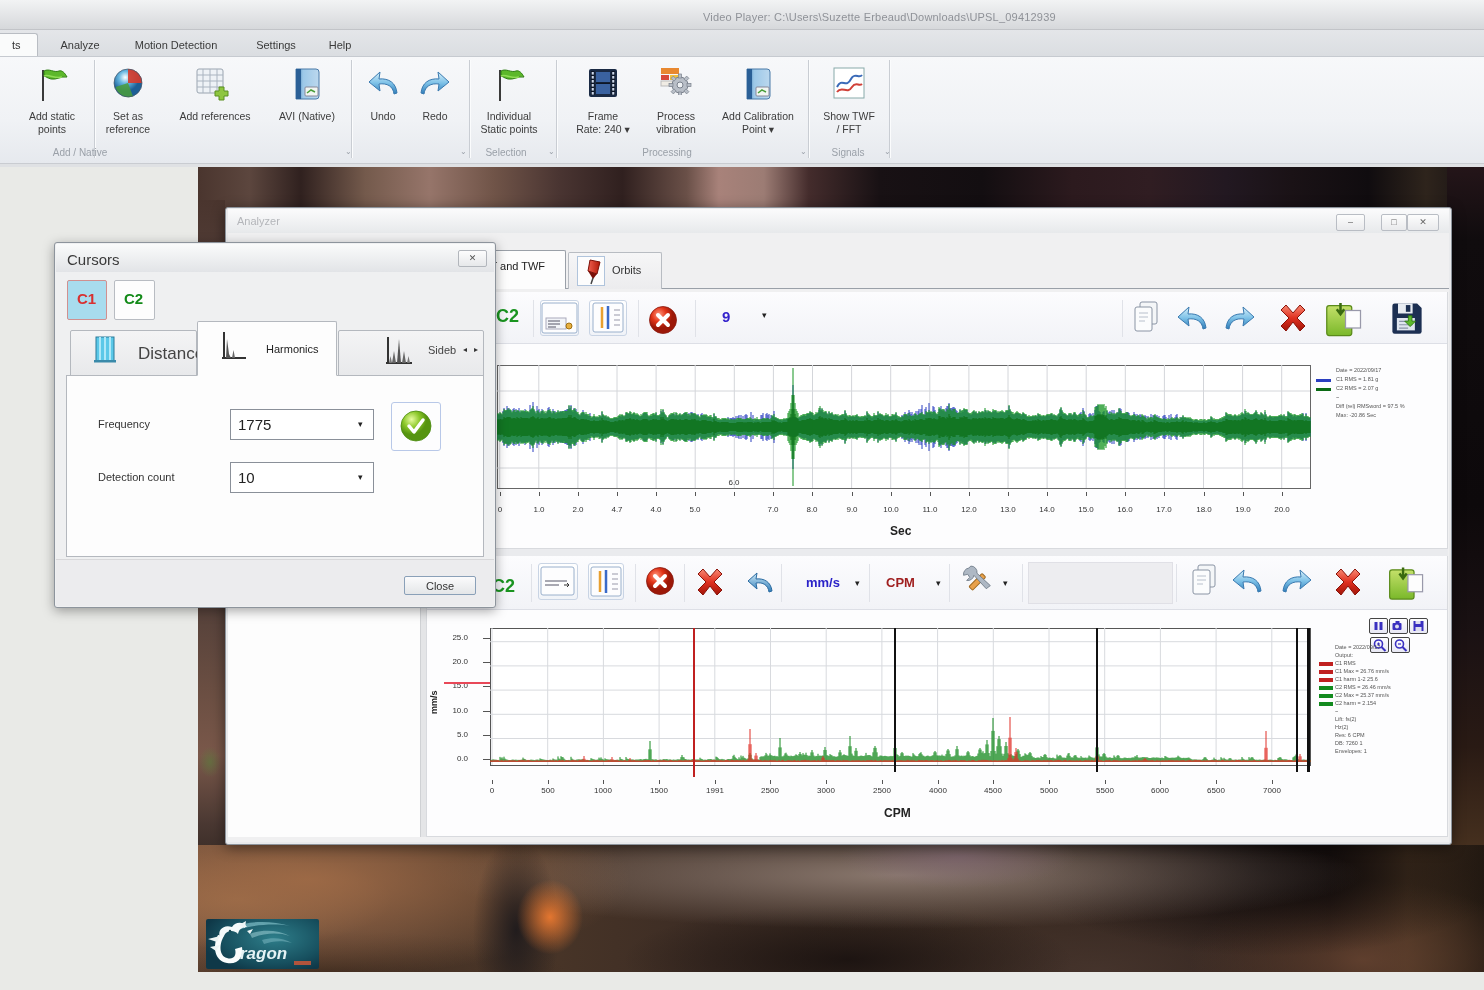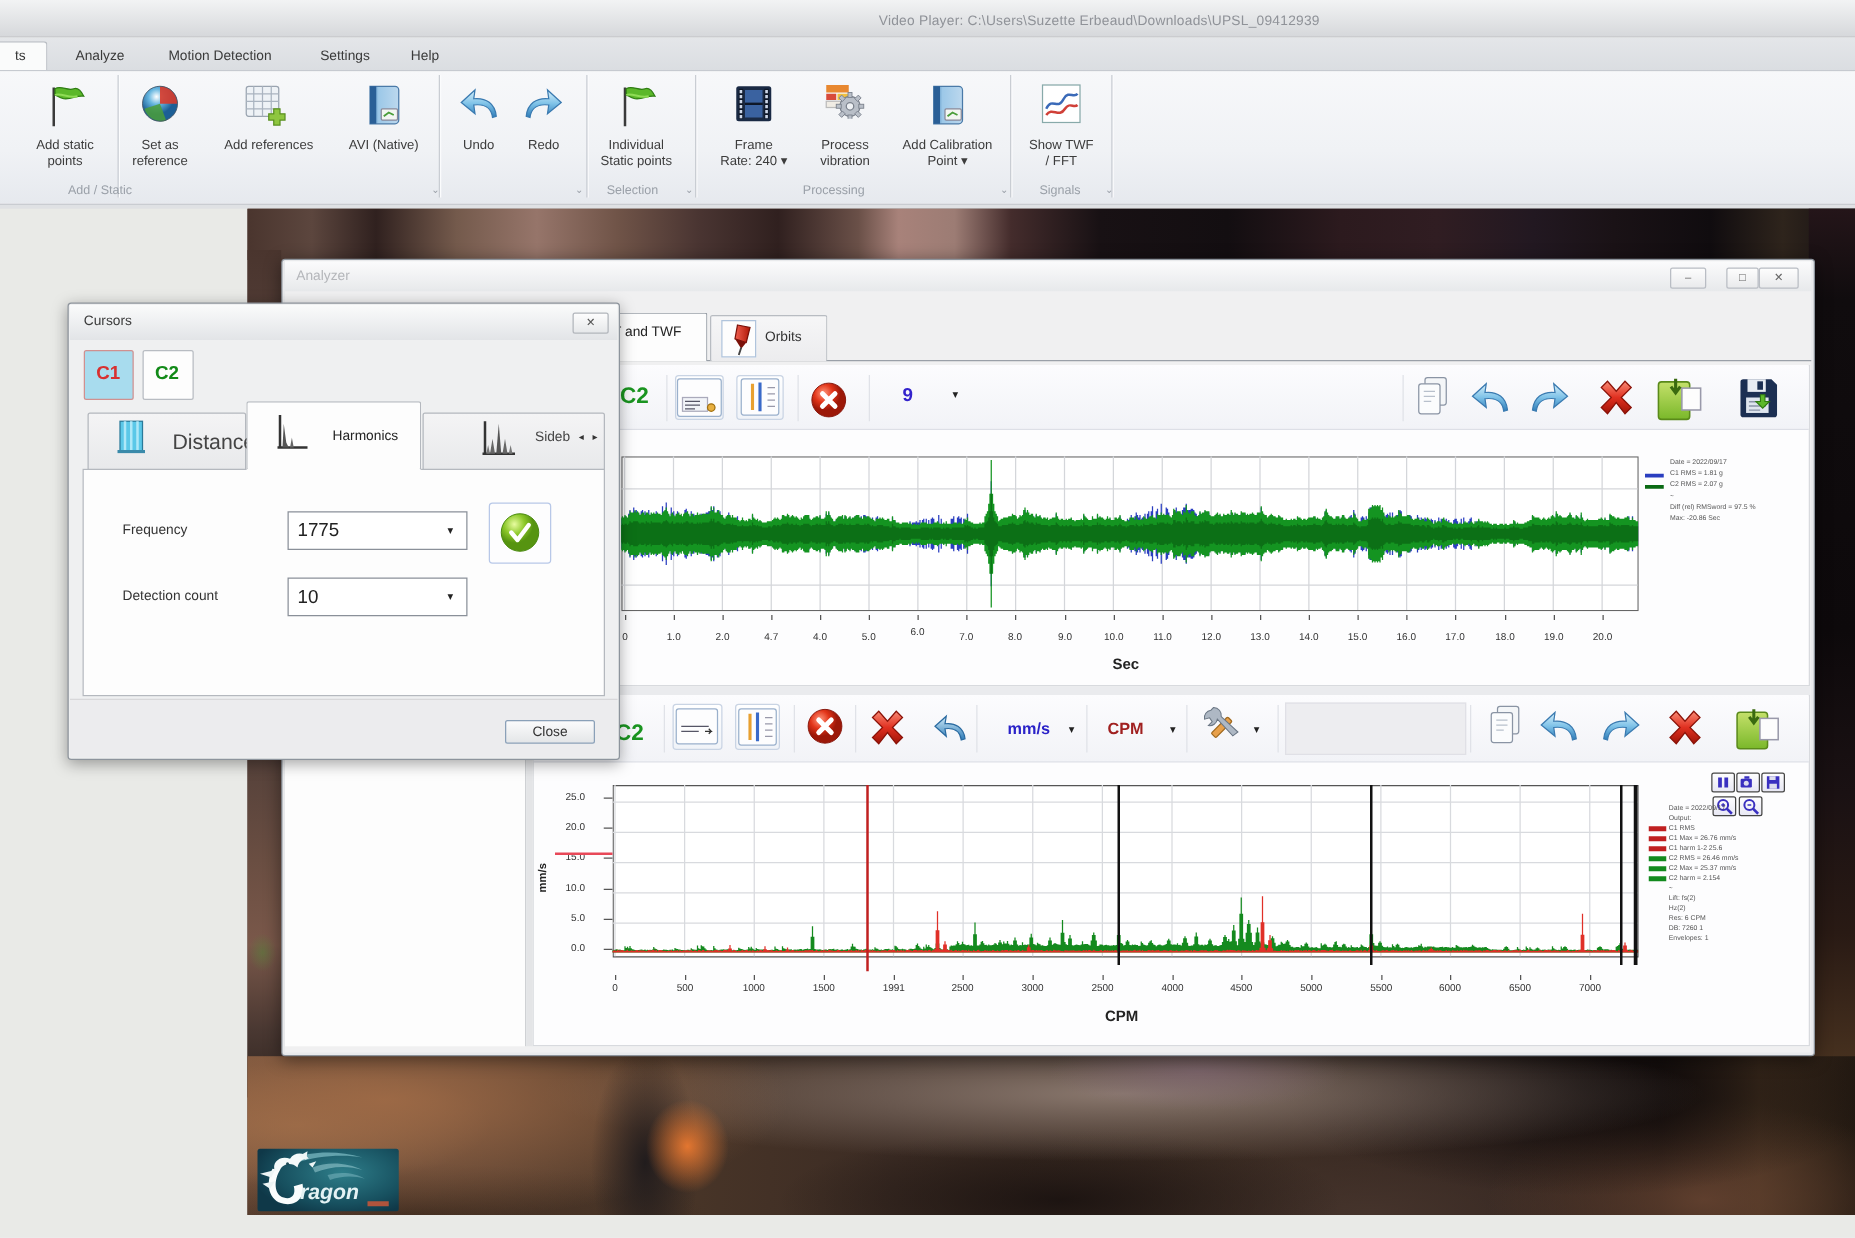--- a/index.html
+++ b/index.html
@@ -153,21 +153,21 @@
     <rect x="13" y="20" width="13" height="9" rx="1" fill="#f2f6f2" stroke="#889"></rect>
     <path d="M15 26 l4 -3 4 2" stroke="#4a9e3a" stroke-width="1.5" fill="none"></path>
   </svg>
 <div class="ribbtn" style="left:703px;top:110px;width:110px">Add Calibration<br>Point ▾</div>
 <svg class="ic" style="left:833px;top:67px" width="32" height="32" viewBox="0 0 32 32">
     <rect x="1" y="1" width="30" height="30" fill="#fff" stroke="#8aa"></rect>
     <path d="M4 20 C9 10 13 22 18 12 C22 5 26 12 29 8" stroke="#3a6ab8" stroke-width="2" fill="none"></path>
     <path d="M4 25 C9 18 14 28 19 20 C23 14 26 20 29 17" stroke="#d04038" stroke-width="2" fill="none"></path>
   </svg>
 <div class="ribbtn" style="left:794px;top:110px;width:110px">Show TWF<br>/ FFT</div>
-<div class="grplbl" style="left:20px;width:120px">Add / Static</div>
+<div class="grplbl" style="left:20px;width:120px">Add / Native</div>
 <div class="grplbl" style="left:466px;width:80px">Selection</div>
 <div class="grplbl" style="left:597px;width:140px">Processing</div>
 <div class="grplbl" style="left:813px;width:70px">Signals</div>
 <div class="abs" style="left:345px;top:147px;font-size:8px;color:#9aa0a8">⌄</div>
 <div class="abs" style="left:460px;top:147px;font-size:8px;color:#9aa0a8">⌄</div>
 <div class="abs" style="left:548px;top:147px;font-size:8px;color:#9aa0a8">⌄</div>
 <div class="abs" style="left:800px;top:147px;font-size:8px;color:#9aa0a8">⌄</div>
 <div class="abs" style="left:884px;top:147px;font-size:8px;color:#9aa0a8">⌄</div>
 <div class="abs" style="left:198px;top:167px;width:1286px;height:805px;background:
 radial-gradient(480px 420px at 1160px 140px,rgba(10,8,10,0.95),rgba(10,8,10,0) 72%),
@@ -358,21 +358,21 @@
 <div class="xlab" style="left:539px;top:505px">1.0</div>
 <div class="tick" style="left:539px;top:492px"></div>
 <div class="xlab" style="left:578px;top:505px">2.0</div>
 <div class="tick" style="left:578px;top:492px"></div>
 <div class="xlab" style="left:617px;top:505px">4.7</div>
 <div class="tick" style="left:617px;top:492px"></div>
 <div class="xlab" style="left:656px;top:505px">4.0</div>
 <div class="tick" style="left:656px;top:492px"></div>
 <div class="xlab" style="left:695px;top:505px">5.0</div>
 <div class="tick" style="left:695px;top:492px"></div>
-<div class="xlab" style="left:734px;top:501px">6.0</div>
+<div class="xlab" style="left:734px;top:478px">6.0</div>
 <div class="tick" style="left:734px;top:492px"></div>
 <div class="xlab" style="left:773px;top:505px">7.0</div>
 <div class="tick" style="left:773px;top:492px"></div>
 <div class="xlab" style="left:812px;top:505px">8.0</div>
 <div class="tick" style="left:812px;top:492px"></div>
 <div class="xlab" style="left:852px;top:505px">9.0</div>
 <div class="tick" style="left:852px;top:492px"></div>
 <div class="xlab" style="left:891px;top:505px">10.0</div>
 <div class="tick" style="left:891px;top:492px"></div>
 <div class="xlab" style="left:930px;top:505px">11.0</div>
@@ -626,21 +626,21 @@
 <div style="position:absolute;left:1319px;top:692px;font-size:5.5px;color:#555;white-space:nowrap"><span class="sw" style="background:#128a1e;width:14px;height:4px"></span>C2 Max = 25.37 mm/s</div>
 <div style="position:absolute;left:1319px;top:700px;font-size:5.5px;color:#555;white-space:nowrap"><span class="sw" style="background:#128a1e;width:14px;height:4px"></span>C2 harm = 2.154</div>
 <div style="position:absolute;left:1319px;top:708px;font-size:5.5px;color:#555;white-space:nowrap"><span style="display:inline-block;width:16px"></span>~</div>
 <div style="position:absolute;left:1319px;top:716px;font-size:5.5px;color:#555;white-space:nowrap"><span style="display:inline-block;width:16px"></span>Lift:  fs(2)</div>
 <div style="position:absolute;left:1319px;top:724px;font-size:5.5px;color:#555;white-space:nowrap"><span style="display:inline-block;width:16px"></span>Hz(2)</div>
 <div style="position:absolute;left:1319px;top:732px;font-size:5.5px;color:#555;white-space:nowrap"><span style="display:inline-block;width:16px"></span>Res: 6 CPM</div>
 <div style="position:absolute;left:1319px;top:740px;font-size:5.5px;color:#555;white-space:nowrap"><span style="display:inline-block;width:16px"></span>DB: 7260 1</div>
 <div style="position:absolute;left:1319px;top:748px;font-size:5.5px;color:#555;white-space:nowrap"><span style="display:inline-block;width:16px"></span>Envelopes: 1</div>
 <div class="abs" style="left:54px;top:242px;width:442px;height:366px;background:#eff0f1;border:1px solid #8d949c;border-radius:3px;box-shadow:0 3px 12px rgba(0,0,0,0.35)"></div>
 <div class="abs" style="left:56px;top:244px;width:438px;height:28px;background:linear-gradient(#fafbfb,#e2e4e7)"></div>
-<div class="abs" style="left:67px;top:251px;font-size:11px;color:#3a3a3a">Cursors</div>
+<div class="abs" style="left:67px;top:251px;font-size:15px;color:#3a3a3a">Cursors</div>
 <div class="abs" style="left:458px;top:250px;width:29px;height:17px;border:1px solid #b2b6bc;border-radius:2px;background:linear-gradient(#fdfdfd,#e6e8ea);color:#555;font-size:9px;text-align:center;line-height:15px">✕</div>
 <div class="abs" style="left:67px;top:280px;width:40px;height:40px;background:#a8dcee;border:1px solid #d09090;border-radius:2px"></div>
 <div class="abs" style="left:77px;top:290px;font-size:15px;font-weight:bold;color:#d83030">C1</div>
 <div class="abs" style="left:114px;top:280px;width:41px;height:40px;background:#fdfdfd;border:1px solid #b8bcc2;border-radius:2px"></div>
 <div class="abs" style="left:124px;top:290px;font-size:15px;font-weight:bold;color:#128a18">C2</div>
 <div class="abs" style="left:66px;top:375px;width:418px;height:182px;background:#fdfdfd;border:1px solid #b4b8be"></div>
 <div class="abs" style="left:70px;top:330px;width:127px;height:46px;background:linear-gradient(#f4f4f5,#e8e9eb);border:1px solid #b4b8be;border-radius:2px 2px 0 0"></div>
 <svg class="ic" style="left:92px;top:334px" width="26" height="30" viewBox="0 0 26 30">
     <rect x="4" y="3" width="18" height="24" fill="#5bc8e8" stroke="#2a7a9a"></rect>
     <path d="M8 3 V27 M13 3 V27 M18 3 V27" stroke="#aee8f8" stroke-width="2"></path>

